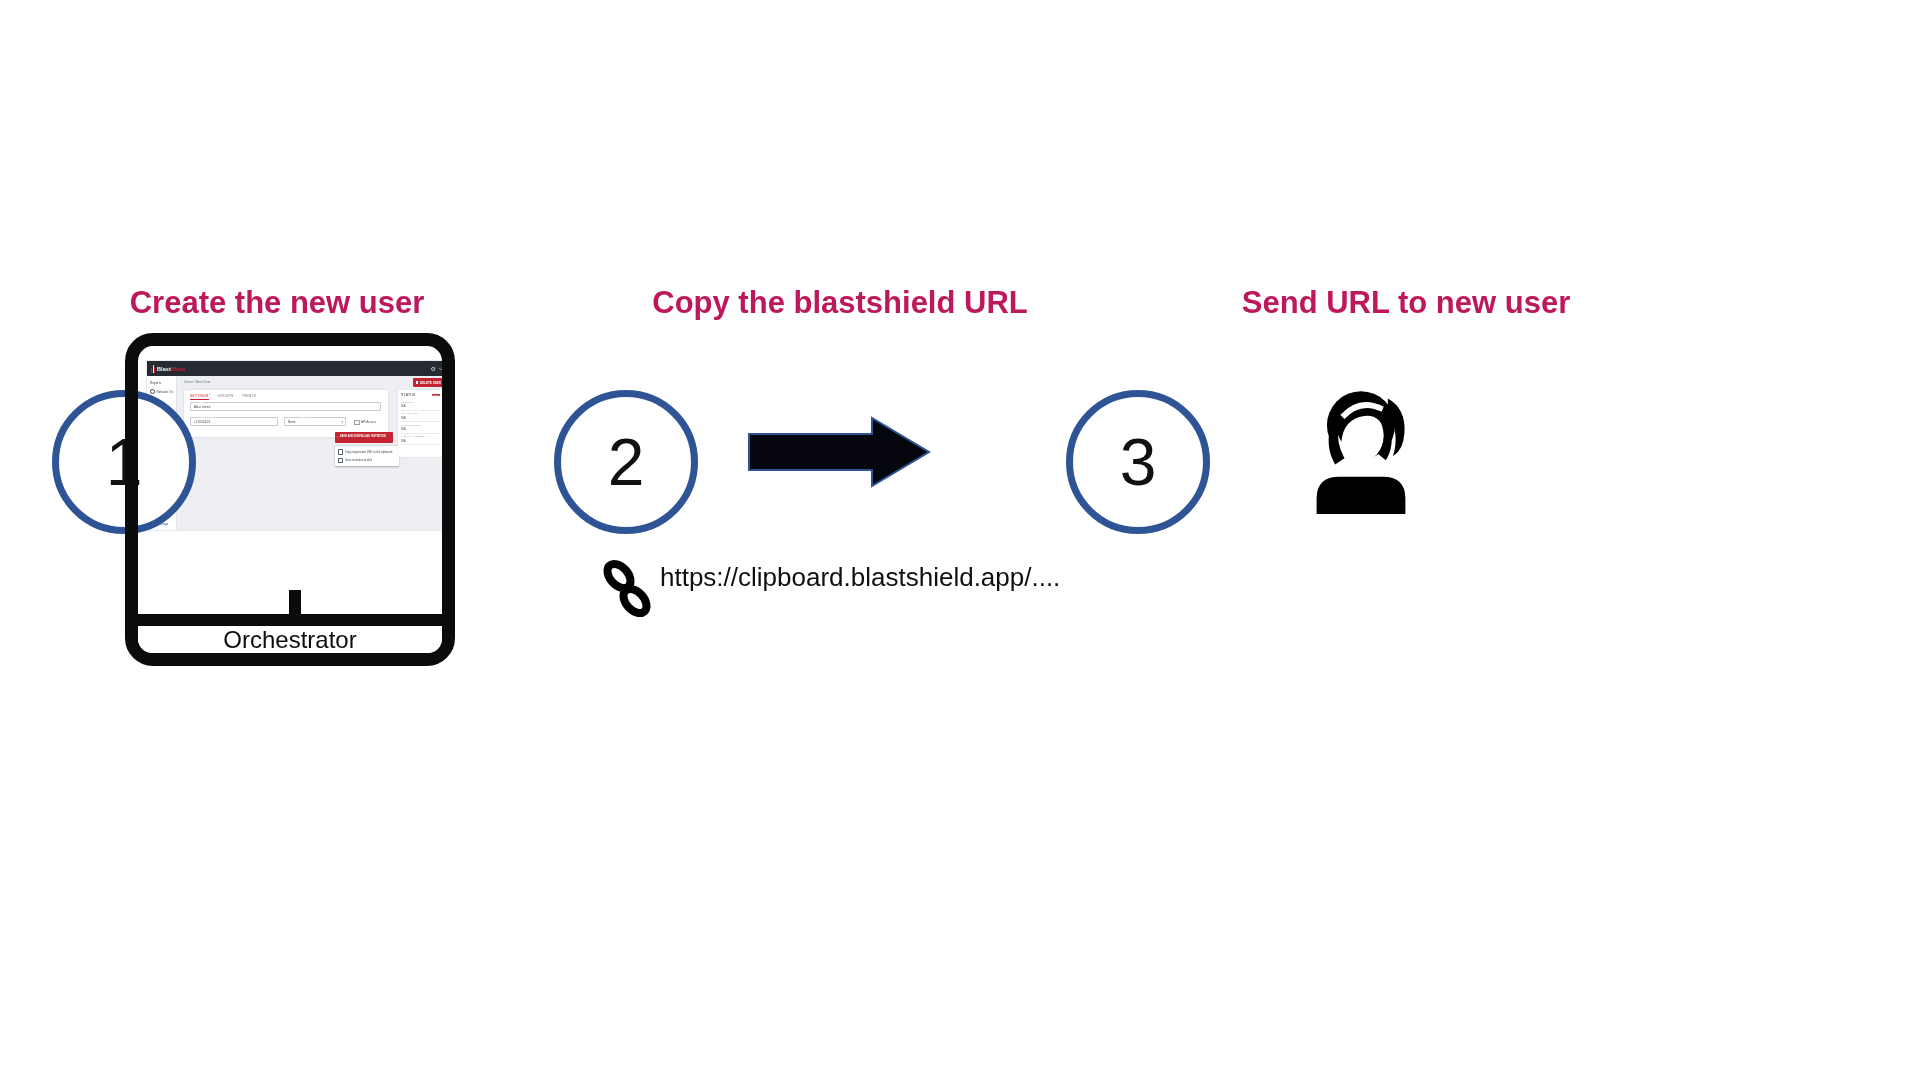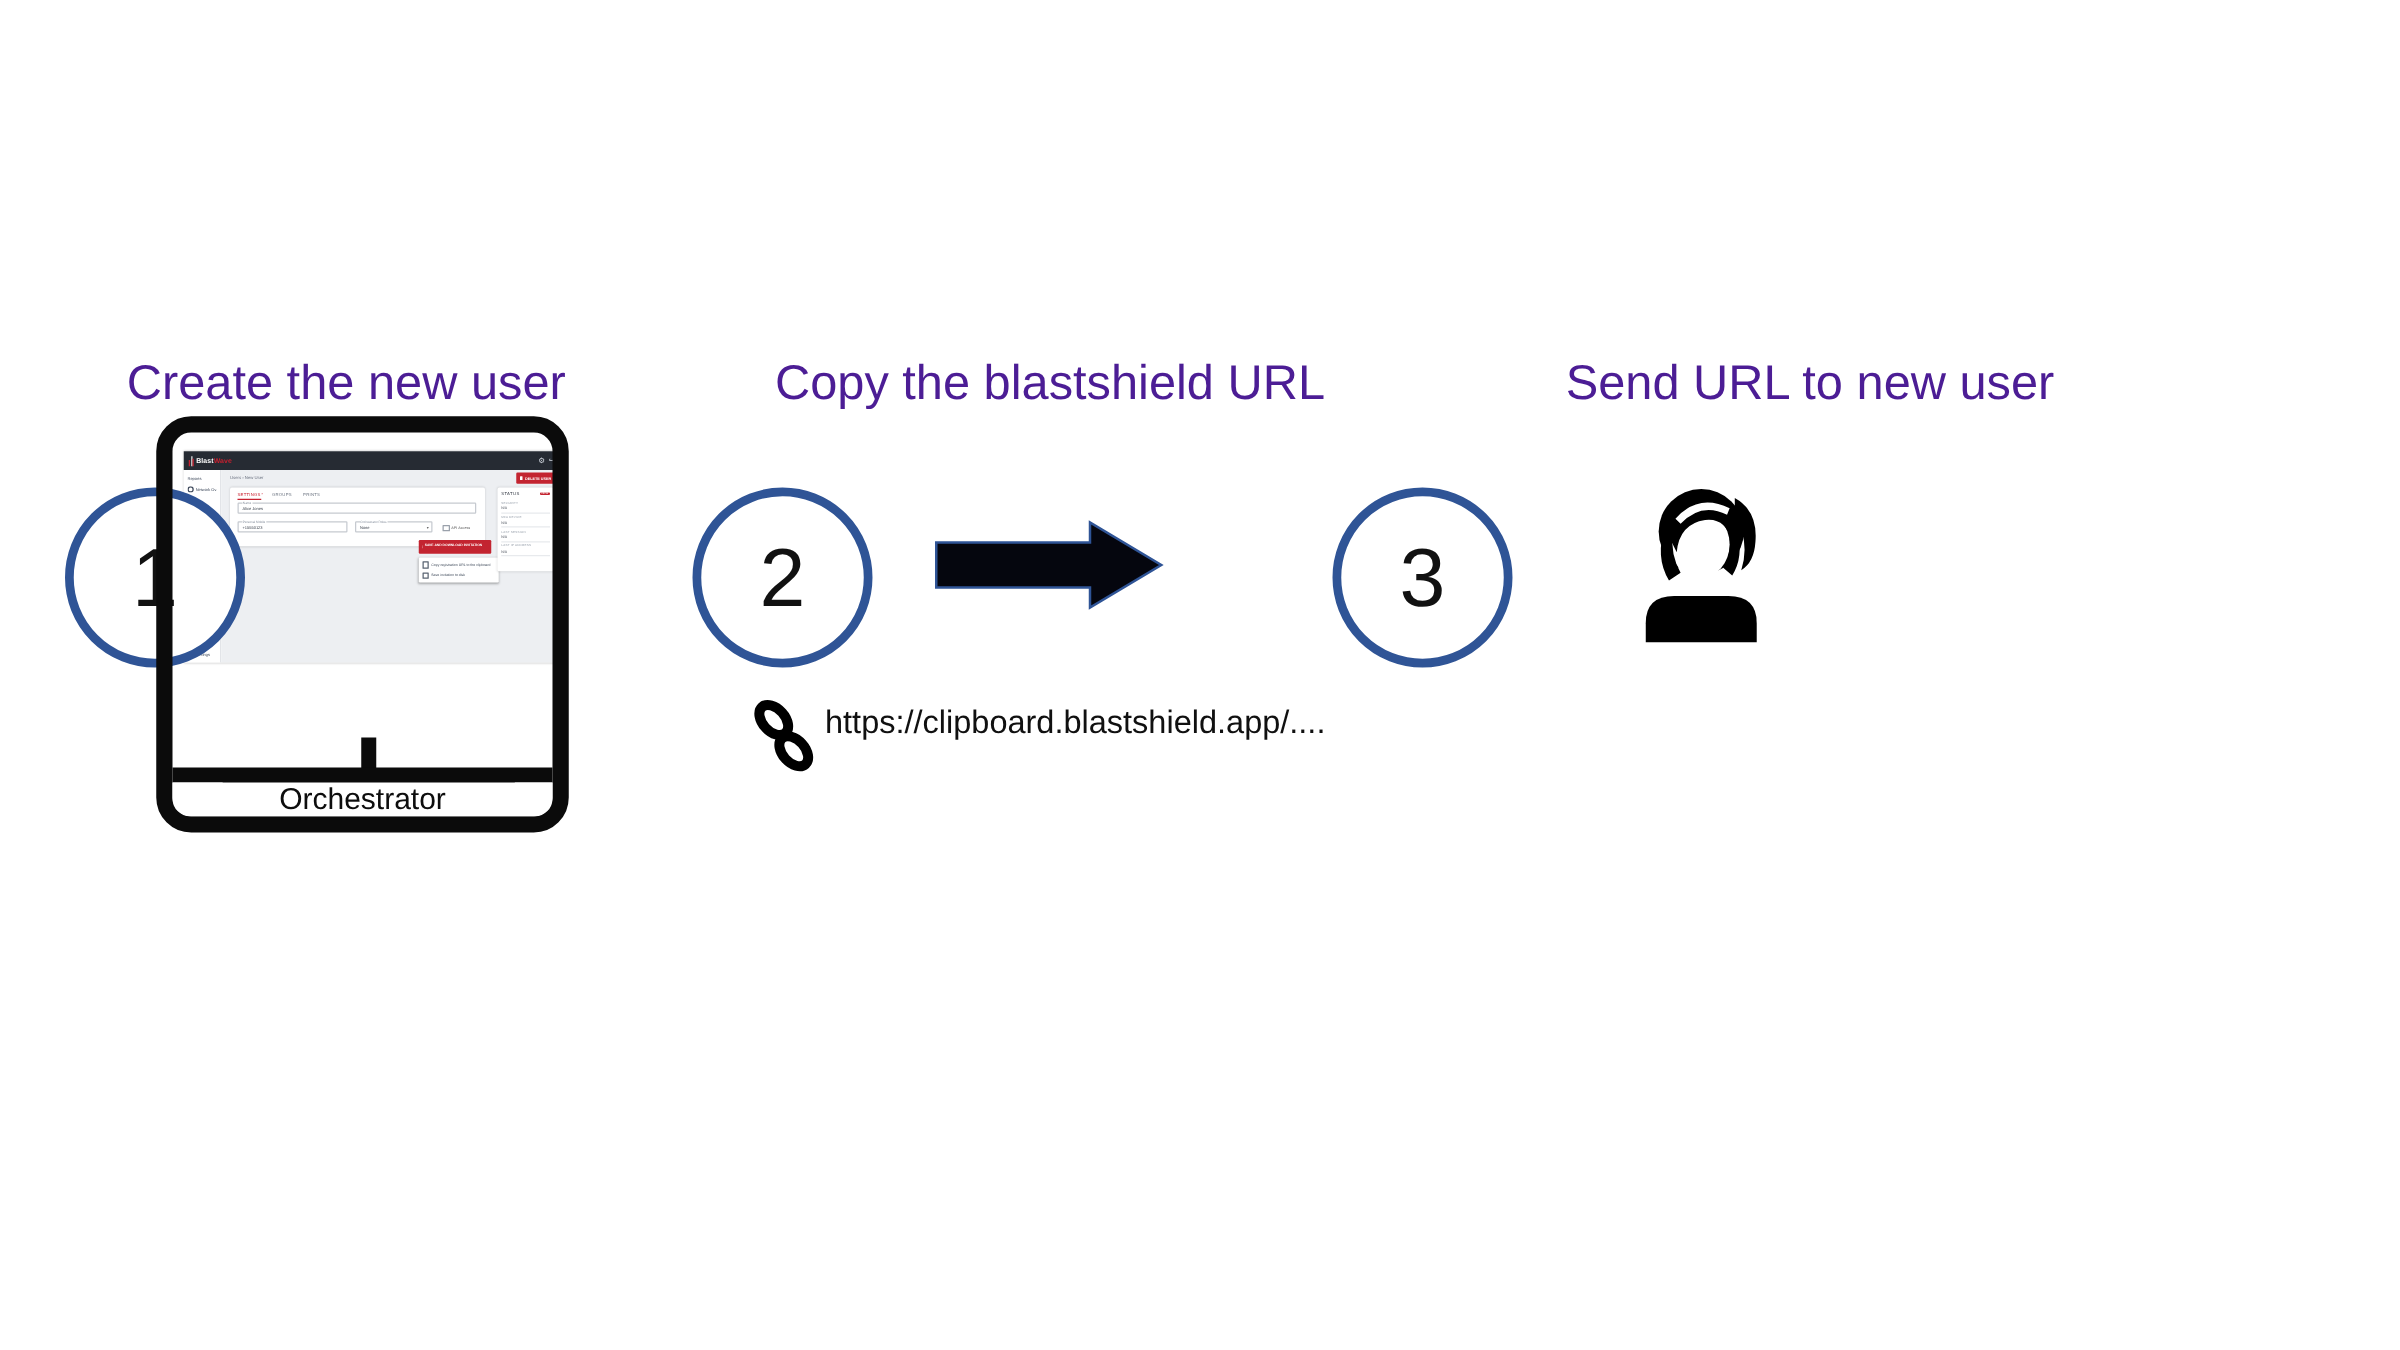--- a/index.html
+++ b/index.html
@@ -3,25 +3,25 @@
 <meta charset="utf-8">
 <style>
   html,body{margin:0;padding:0;}
   body{
     width:1920px;height:1080px;position:relative;background:#ffffff;
     font-family:"Liberation Sans", sans-serif;overflow:hidden;color:#121212;
   }
   
   .step-title{
     position:absolute;top:285px;transform:translateX(-50%);
-    font-size:39px;font-weight:400;white-space:nowrap;color:#4c1d95;
+    font-size:31px;font-weight:700;white-space:nowrap;color:#be185d;
   }
   #title-1{left:277px;}
   #title-2{left:840px;}
-  #title-3{left:1448px;text-align:right;}
+  #title-3{left:1406px;text-align:right;}
   
   .step-circle{
     position:absolute;top:390px;width:130px;height:130px;border-radius:50%;
     border:7px solid #2f5496;background:#fff;display:flex;align-items:center;
     justify-content:center;font-size:66px;font-weight:500;color:#111;z-index:2;
   }
   #circle-1{left:52px;}
   #circle-2{left:554px;}
   #circle-3{left:1066px;}
   

